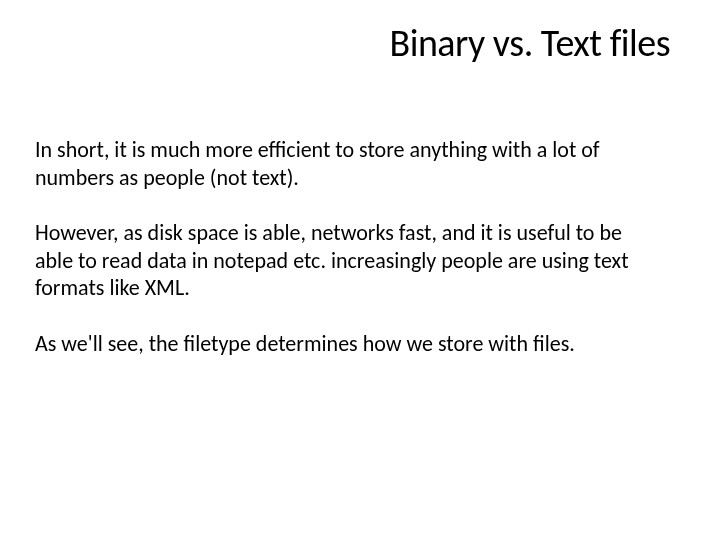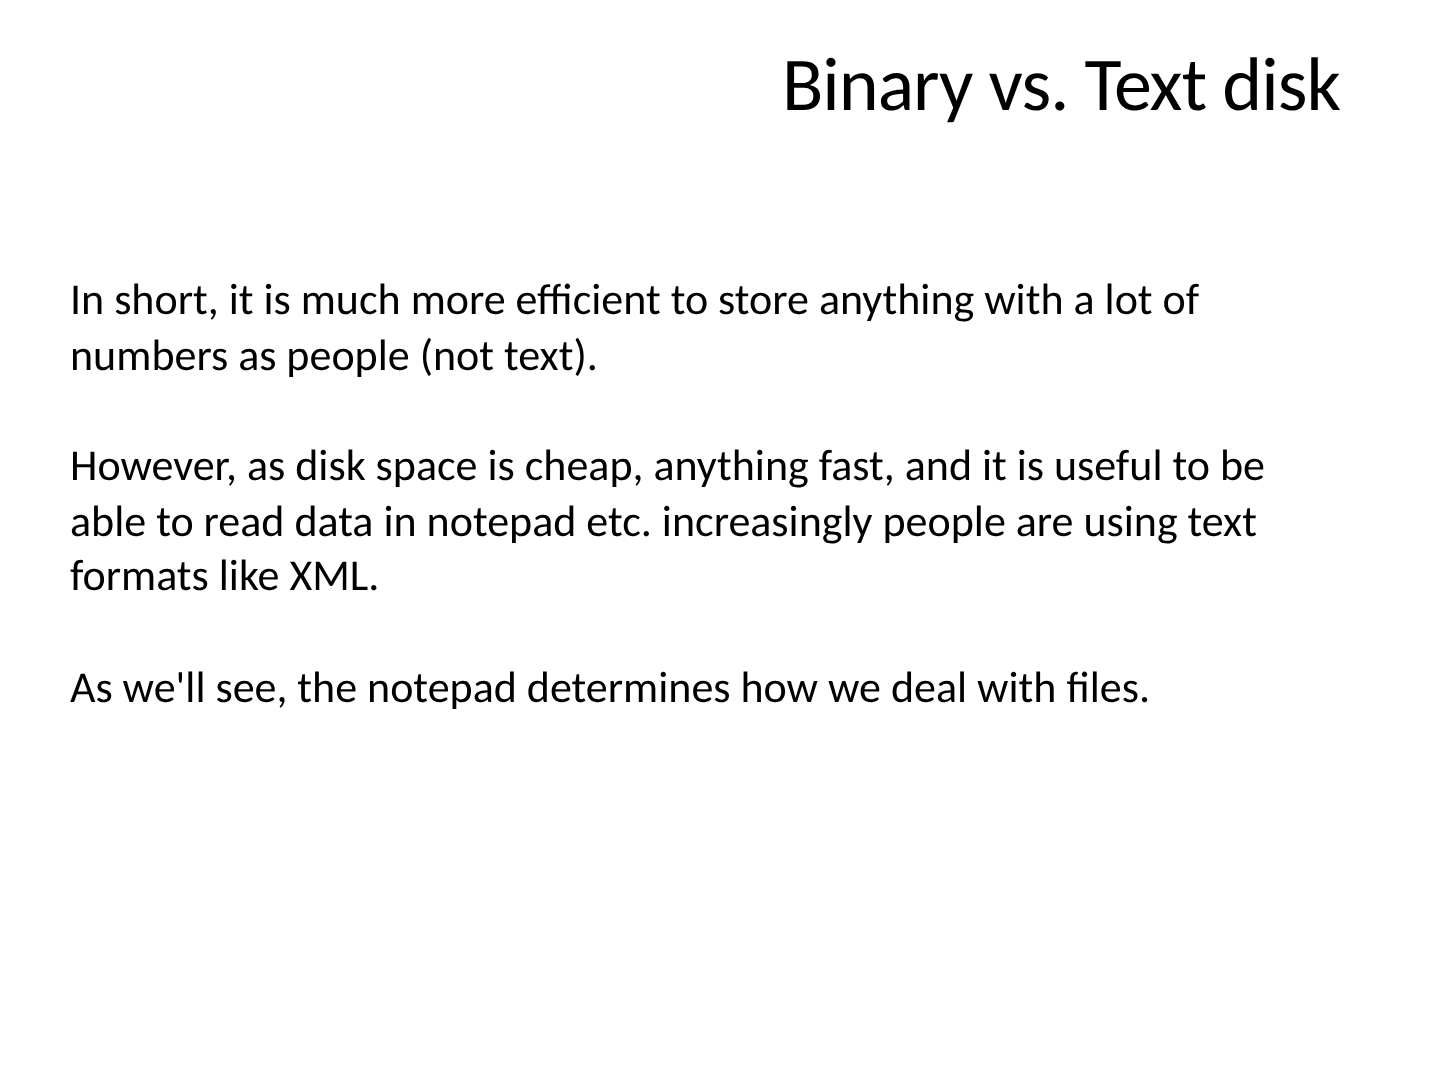--- a/index.html
+++ b/index.html
@@ -37,19 +37,19 @@
       padding-right: 30px;
     }
     .paragraph {
       margin-bottom: 28px;
     }
   </style>
 </head>
 <body>
 
 <div class="slide">
-  <h1 class="title">Binary vs. Text disk</h1>
+  <h1 class="title">Binary vs. Text files</h1>
   <div class="body-text">
     <p class="paragraph">In short, it is much more efficient to store anything with a lot of numbers as people (not text).</p>
-    <p class="paragraph">However, as disk space is cheap, anything fast, and it is useful to be able to read data in notepad etc. increasingly people are using text formats like XML.</p>
-    <p class="paragraph">As we'll see, the notepad determines how we deal with files.</p>
+    <p class="paragraph">However, as disk space is able, networks fast, and it is useful to be able to read data in notepad etc. increasingly people are using text formats like XML.</p>
+    <p class="paragraph">As we'll see, the filetype determines how we store with files.</p>
   </div>
 </div>
 
 </body></html>

